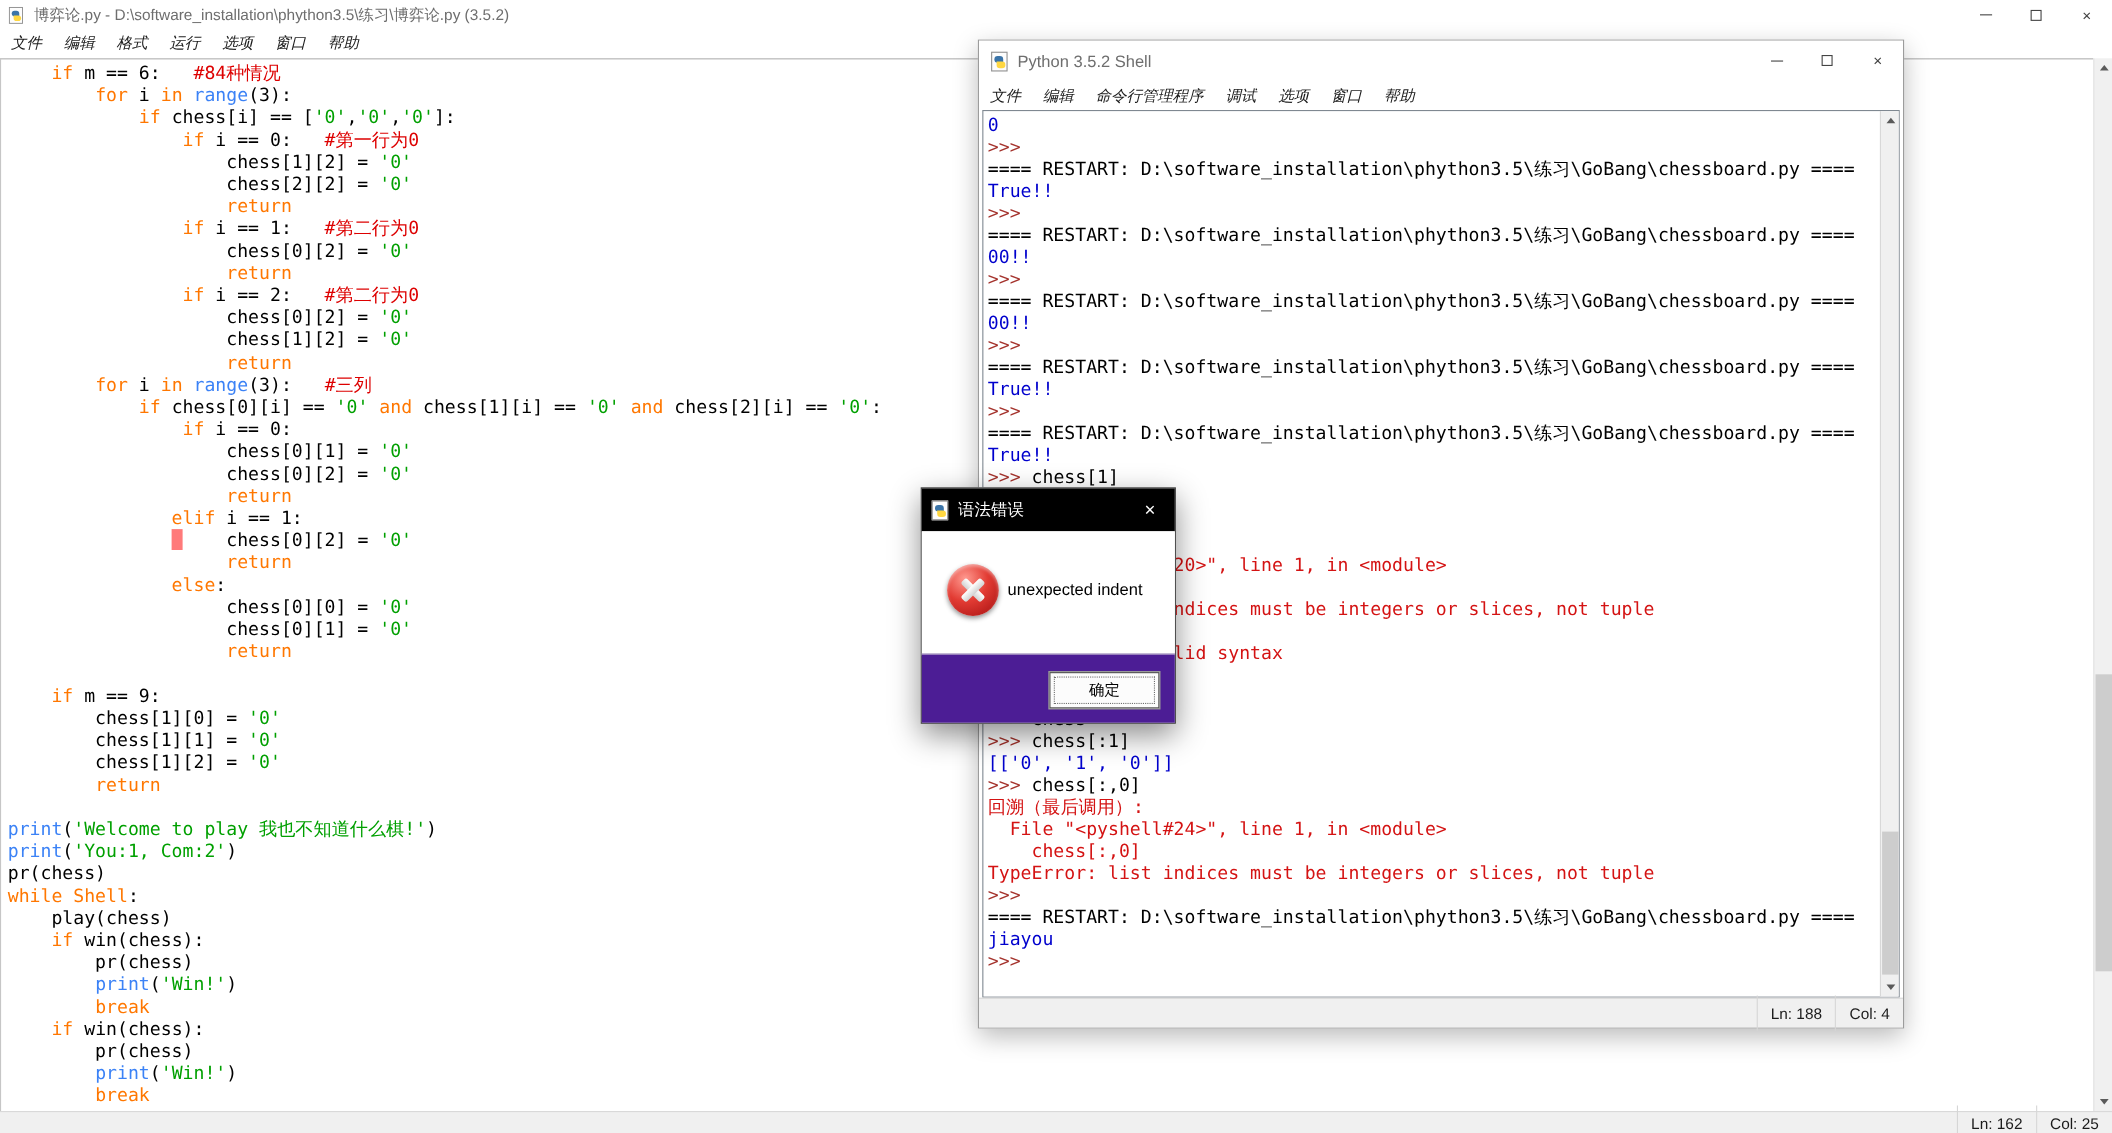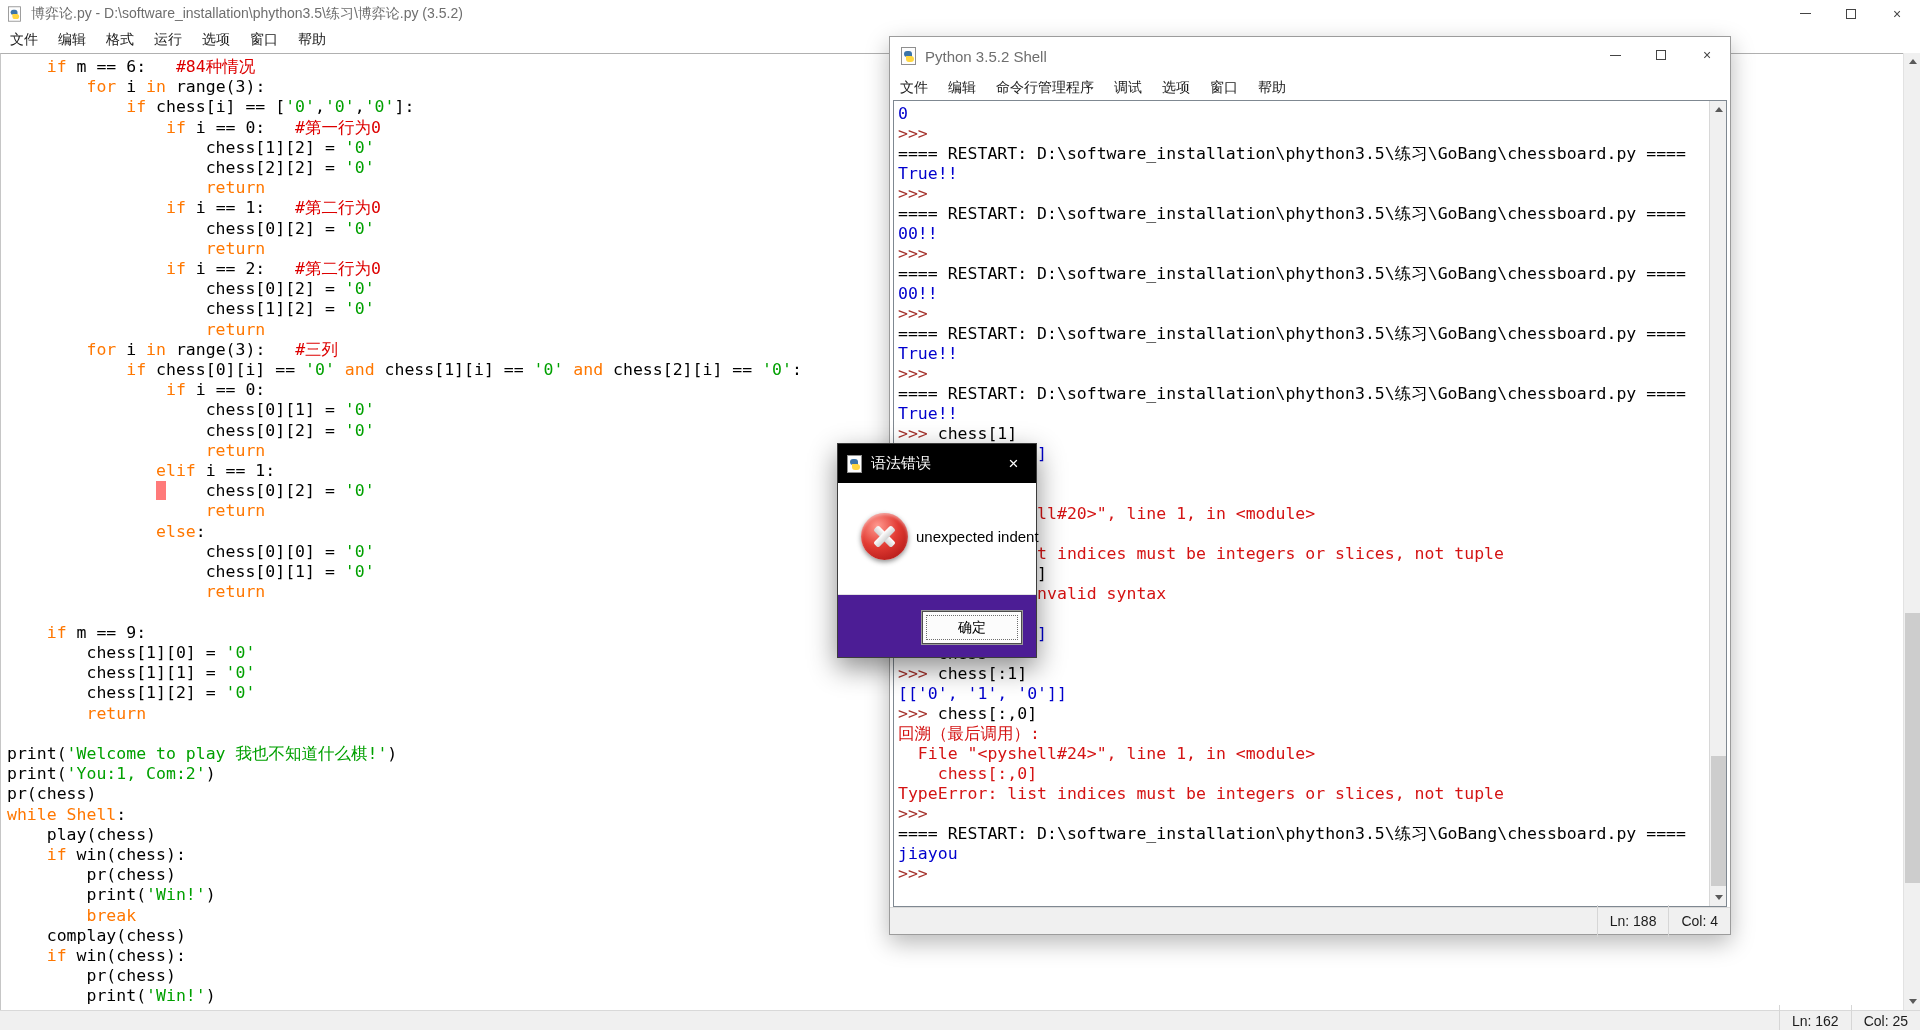--- a/index.html
+++ b/index.html
@@ -18,38 +18,38 @@
   #editor { left:0; top:0; width:1920px; height:1030px; background:#fff; }
   .titlebar { position:absolute; left:0; top:0; right:0; height:27px; background:#fff;
               display:flex; align-items:center; }
   .titlebar .app-icon { margin-left:7px; transform:scale(.85); }
   .win-title { color:#6e6e6e; font-size:14px; margin-left:9px; white-space:nowrap; }
   .win-controls { position:absolute; right:0; top:0; height:100%; display:flex; }
   .win-btn { width:46px; height:100%; display:flex; align-items:center; justify-content:center; }
   .g-min { width:11px; border-top:1px solid #444; }
   .g-max { width:10px; height:10px; border:1px solid #444; }
   .g-close { font-size:14px; color:#444; line-height:1; }
-  .menubar { position:absolute; left:0; right:0; display:flex; align-items:center; background:#fff; }
+  .menubar { position:absolute; left:0; right:0; display:flex; align-items:center; background:#fff;font-style:italic; }
   #editor .menubar { top:27px; height:26px; }
   .menu-item { padding:0 10px; font-size:14px; color:#1b1b1b; height:100%;
                display:flex; align-items:center; }
 
   #editor-content { position:absolute; left:0; top:53px; right:17px; bottom:20px;
                     background:#fff; overflow:hidden;
                     border-top:1px solid #b0b0b0; border-left:1px solid #c6c6c6; }
   #editor-code { padding:3px 0 0 6px; }
   .tline { white-space:pre; font-family:"DejaVu Sans Mono","Liberation Mono",monospace;
            font-size:16.5px; min-height:20.2px; line-height:20.2px; }
   #shell-out .tline { min-height:20px; line-height:20px; }
 
   .sg-p { color:#000000; }
   .sg-k { color:#ff7700; }
   .sg-s { color:#00a000; }
   .sg-c { color:#dd0000; }
-  .sg-b { color:#000000; }
+  .sg-b { color:#3b82f6; }
   .sg-o { color:#0000cd; }
   .sg-e { color:#d41313; }
   .sg-r { color:#a5342e; }
   .sg-m { background:#ff7a7a; }
 
   
   .vscroll { position:absolute; width:17px; background:#f0f0f0; border-left:1px solid #e2e2e2; }
   #editor-scroll { right:0; top:53px; bottom:20px; }
   .sb-arrow { position:absolute; left:0; width:17px; height:17px; display:flex;
               align-items:center; justify-content:center; }
@@ -76,21 +76,21 @@
   #shell .menubar { top:38px; height:25px; }
   #shell .win-btn { height:36px; }
   #shell-body { position:absolute; left:3px; right:3px; top:63px; bottom:27px;
                 border:1px solid #7f8891; background:#fff; display:flex; }
   #shell-text { flex:1 1 auto; overflow:hidden; padding:3px 0 0 4px; }
   #shell-scroll { position:relative; flex:0 0 17px; background:#f0f0f0;
                   border-left:1px solid #d8d8d8; }
   #shell-status { height:27px; }
 
   
-  #dialog { left:837px; top:443px; width:200px; height:215px; background:#fff;
+  #dialog { left:837px; top:443px; width:232px; height:215px; background:#fff;
             border:1px solid #3c3c3c; box-shadow:0 10px 26px rgba(0,0,0,.45); z-index:20; }
   #dialog-titlebar { position:absolute; left:0; top:0; right:0; height:39px; background:#000;
                      display:flex; align-items:center; }
   #dialog-titlebar .app-icon { margin-left:9px; }
   #dialog-title { color:#fff; font-size:15px; margin-left:9px; }
   #dialog-close { position:absolute; right:0; top:0; width:45px; height:39px; display:flex;
                   align-items:center; justify-content:center; color:#fff; font-size:17px; }
   #dialog-body { position:absolute; left:0; top:39px; right:0; height:113px; background:#fff; }
   .err-icon { position:absolute; left:23px; top:30px; width:47px; height:47px; border-radius:50%;
               background:radial-gradient(circle at 35% 28%, #ff9a90 0%, #e23b33 45%, #a81212 95%);
@@ -175,21 +175,20 @@
         <div class="tline"> </div>
         <div class="tline"><span class="sg-b">print</span><span class="sg-p">(</span><span class="sg-s">'Welcome to play 我也不知道什么棋!'</span><span class="sg-p">)</span></div>
         <div class="tline"><span class="sg-b">print</span><span class="sg-p">(</span><span class="sg-s">'You:1, Com:2'</span><span class="sg-p">)</span></div>
         <div class="tline"><span class="sg-p">pr(chess)</span></div>
         <div class="tline"><span class="sg-k">while</span><span class="sg-p"> </span><span class="sg-k">Shell</span><span class="sg-p">:</span></div>
         <div class="tline"><span class="sg-p">    play(chess)</span></div>
         <div class="tline"><span class="sg-p">    </span><span class="sg-k">if</span><span class="sg-p"> win(chess):</span></div>
         <div class="tline"><span class="sg-p">        pr(chess)</span></div>
         <div class="tline"><span class="sg-p">        </span><span class="sg-b">print</span><span class="sg-p">(</span><span class="sg-s">'Win!'</span><span class="sg-p">)</span></div>
         <div class="tline"><span class="sg-p">        </span><span class="sg-k">break</span></div>
-        <div class="tline"><span class="sg-p">    complay(chess)</span></div>
         <div class="tline"><span class="sg-p">    </span><span class="sg-k">if</span><span class="sg-p"> win(chess):</span></div>
         <div class="tline"><span class="sg-p">        pr(chess)</span></div>
         <div class="tline"><span class="sg-p">        </span><span class="sg-b">print</span><span class="sg-p">(</span><span class="sg-s">'Win!'</span><span class="sg-p">)</span></div>
         <div class="tline"><span class="sg-p">        </span><span class="sg-k">break</span></div>
       </div>
   </div>
   <div class="vscroll" id="editor-scroll">
     <div class="sb-arrow" style="top:0;">
         <div class="tri-up"></div>
       </div>

